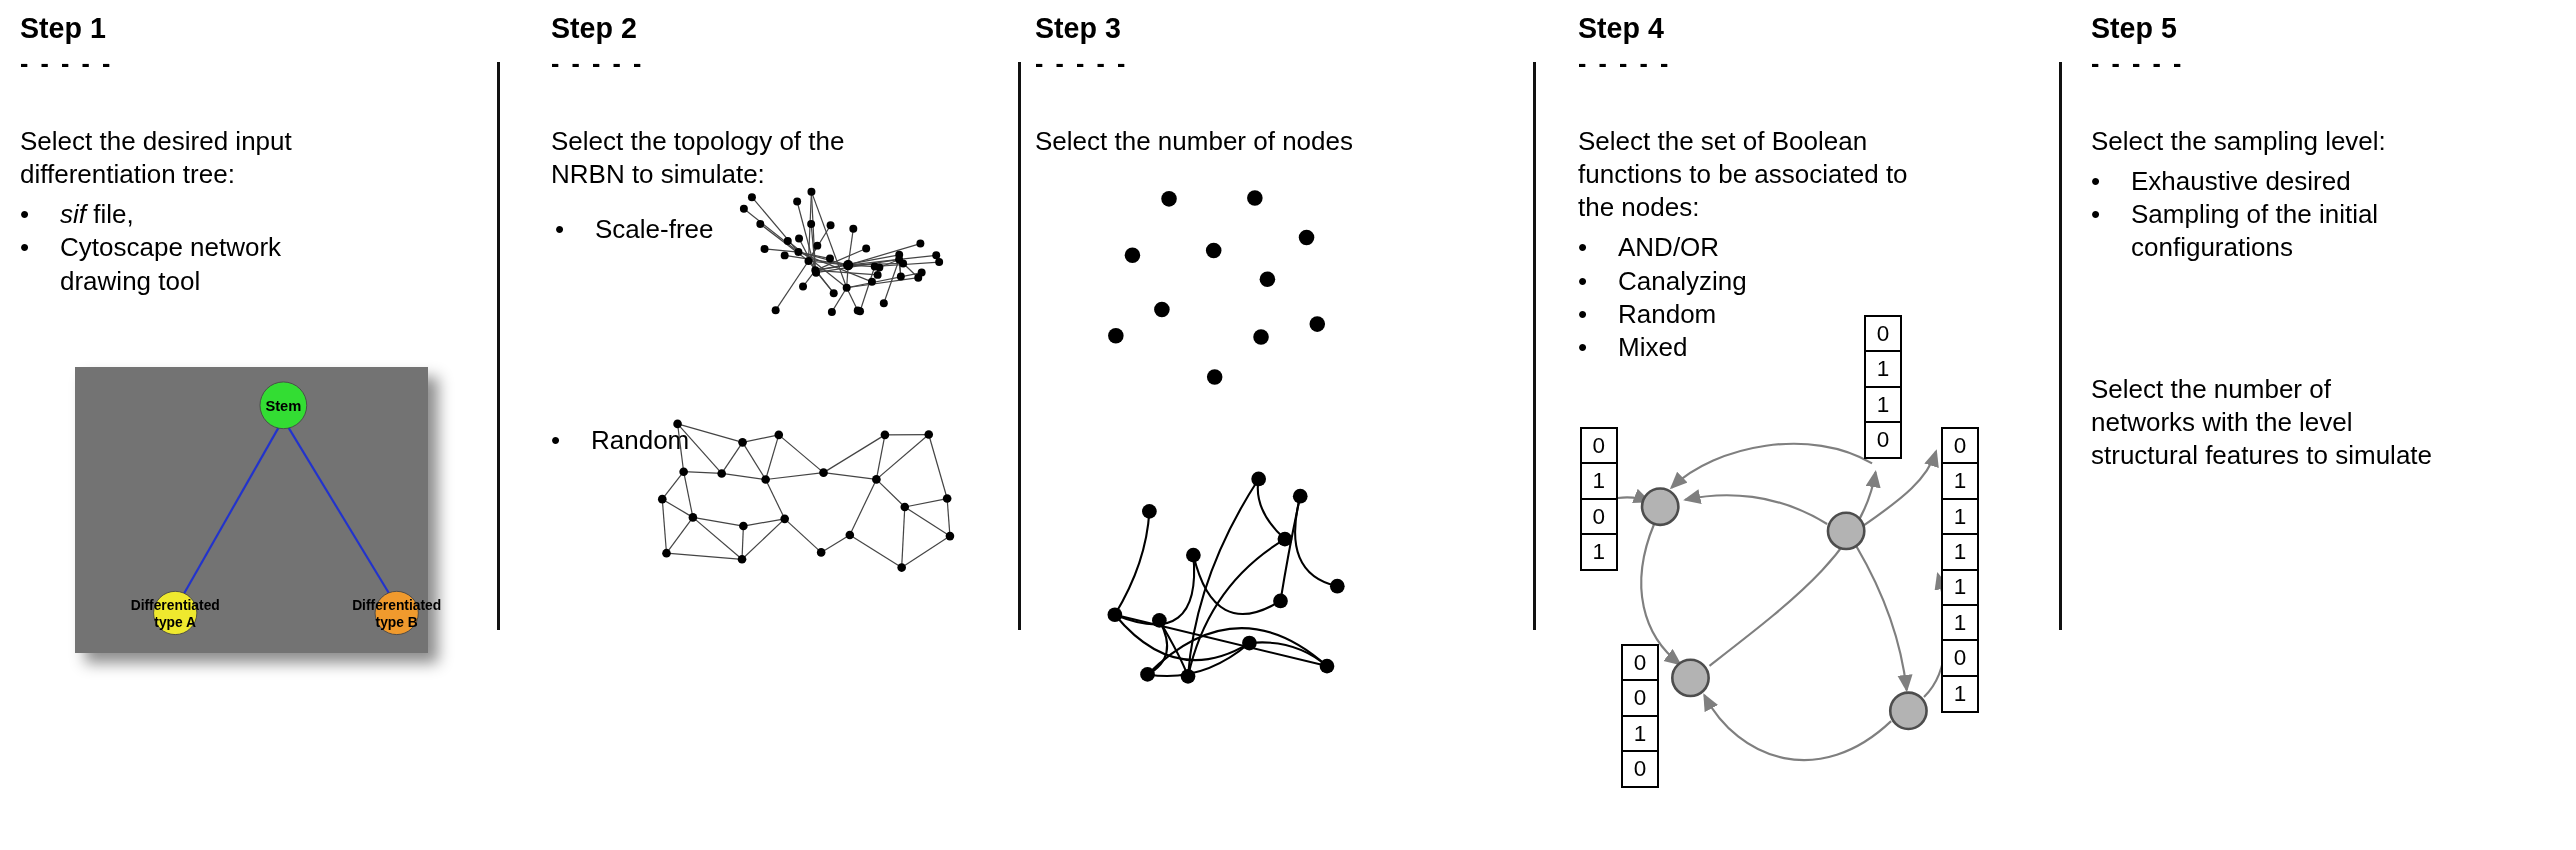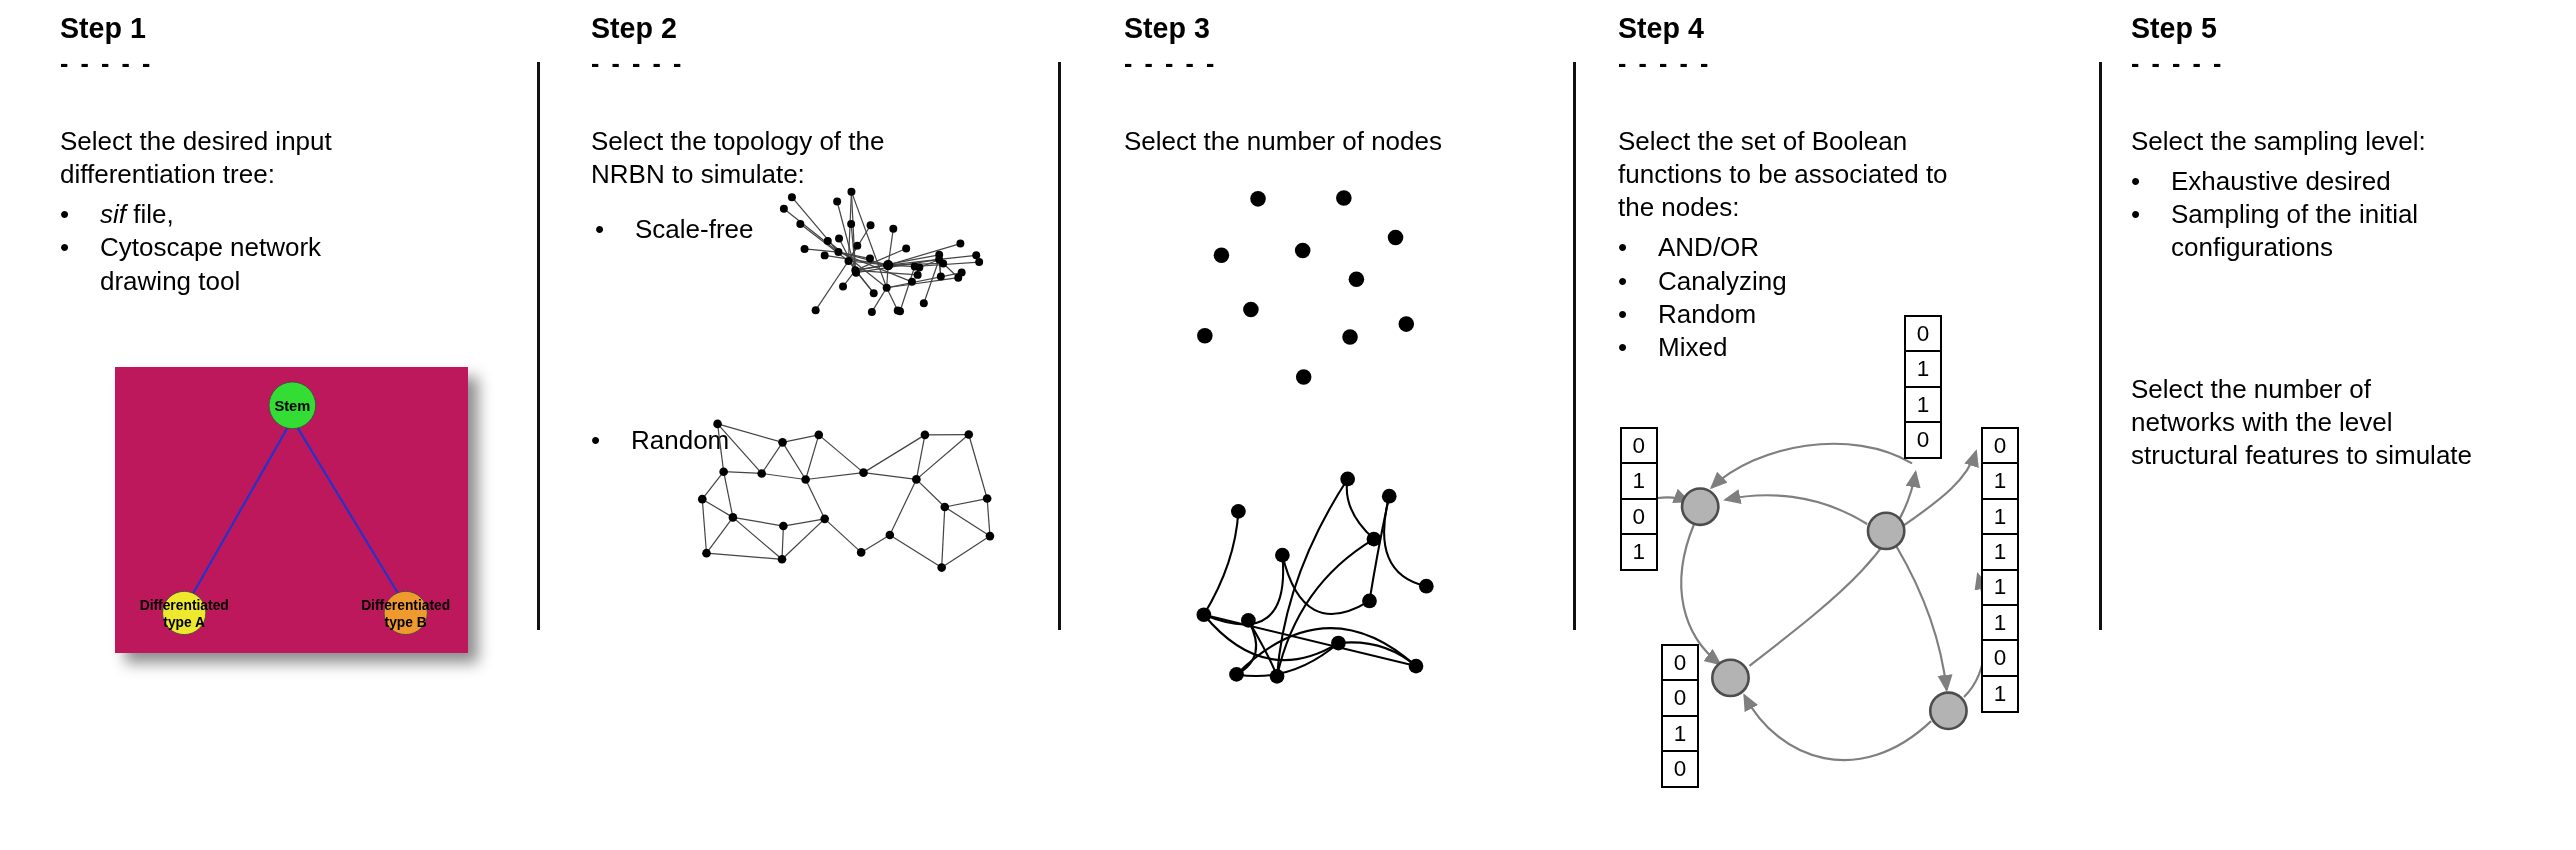--- a/index.html
+++ b/index.html
@@ -1,21 +1,21 @@
 <!DOCTYPE html>
 <html style="font-size:14px"><head>
 <meta charset="utf-8">
 <style>
   * { margin:0; padding:0; box-sizing:border-box; }
   html,body { background:#ffffff; }
   body {
     width:2576px; height:851px; position:relative; overflow:hidden;
     font-family:"Liberation Sans","DejaVu Sans",sans-serif; color:#000;
   }
-  .figure { position:absolute; inset:0;margin-left:40px; }
+  .figure { position:absolute; inset:0; }
   .divider { position:absolute; top:62px; height:568px; width:2.6px; background:#111; }
   .col { position:absolute; top:12px; }
   .step-title { font-size:28.6px; font-weight:bold; line-height:1.15; }
   .dashes { font-size:25px; font-weight:bold; margin-top:5.2px; letter-spacing:2.6px; line-height:1.1; }
   .body { font-size:26px; line-height:1.28; }
   .intro { margin-top:47px; }
   .bold { font-weight:normal; }
   .italic { font-style:italic; }
   ul.bullets { list-style:none; margin-top:7px; }
   ul.bullets li { display:flex; }
@@ -49,21 +49,21 @@
     <div class="dashes">- - - - -</div>
     <p class="body intro"><span>Select the desired </span><span class="bold">input</span><br><span class="bold">differentiation tree</span><span>:</span></p>
     <ul class="bullets body">
       <li>
           <span><span class="italic">sif</span><span> file,</span></span>
         </li>
       <li>
           <span><span>Cytoscape network</span><br><span>drawing tool</span></span>
         </li>
     </ul>
-    <div class="tree-box" style="background-color: #be185d;">
+    <div class="tree-box" style="background-color: #737373; padding-left: 31px;">
       <svg width="353" height="286" viewBox="0 0 408 330">
         <line x1="205" y1="60" x2="82" y2="276" stroke-width="2.5" stroke="#2233cc"></line>
         <line x1="205" y1="60" x2="336" y2="276" stroke-width="2.5" stroke="#2233cc"></line>
         <circle cx="205" cy="44" r="27" stroke="#444" stroke-width="1" fill="#33dd33"></circle>
         <text x="205" y="51" text-anchor="middle" font-size="17" font-weight="bold">Stem</text>
         <circle cx="80" cy="284" r="25" stroke="#444" stroke-width="1" fill="#efe92e"></circle>
         <text x="80" y="281" text-anchor="middle" font-size="16" font-weight="bold">Differentiated</text>
         <text x="80" y="300" text-anchor="middle" font-size="16" font-weight="bold">type A</text>
         <circle cx="336" cy="284" r="25" stroke="#444" stroke-width="1" fill="#f09a2d"></circle>
         <text x="336" y="281" text-anchor="middle" font-size="16" font-weight="bold">Differentiated</text>
@@ -232,21 +232,21 @@
         <circle cx="351.5301454248838" cy="150.67614957294427" r="5" fill="#000"></circle>
         <circle cx="295.61930110212415" cy="187.1286139532458" r="5" fill="#000"></circle>
         <circle cx="138.0846050484106" cy="85.13815912953578" r="5" fill="#000"></circle>
         <circle cx="276.2320181590039" cy="33.44036995852366" r="5" fill="#000"></circle>
         <circle cx="299.22189492569305" cy="116.99501099088229" r="5" fill="#000"></circle>
         <circle cx="23.24837056081742" cy="170.46012964705005" r="5" fill="#000"></circle>
         <circle cx="348.29602082562633" cy="107.17767677386291" r="5" fill="#000"></circle>
       </svg>
   </section>
 
-  <section class="col" style="left:1084px;width:463px;height:838px">
+  <section class="col" style="left:1035px;width:463px;height:838px">
     <h3 class="step-title">Step 3</h3>
     <div class="dashes">- - - - -</div>
     <p class="body intro"><span>Select the </span><span class="bold">number of nodes</span></p>
     <svg id="dots-graphic" class="abs" style="left:65px;top:171px" width="242" height="208" viewBox="0 0 280 240">
         <circle cx="186.30507826432586" cy="177.8215739382431" r="9" fill="#000"></circle>
         <circle cx="71.622174507007" cy="146.1139103109017" r="9" fill="#000"></circle>
         <circle cx="193.7049479475245" cy="111.11809305753559" r="9" fill="#000"></circle>
         <circle cx="238.97164605371654" cy="62.638942138291895" r="9" fill="#000"></circle>
         <circle cx="179.17665306385607" cy="16.930141144432127" r="9" fill="#000"></circle>
         <circle cx="131.55794355925173" cy="77.69647515751421" r="9" fill="#000"></circle>

